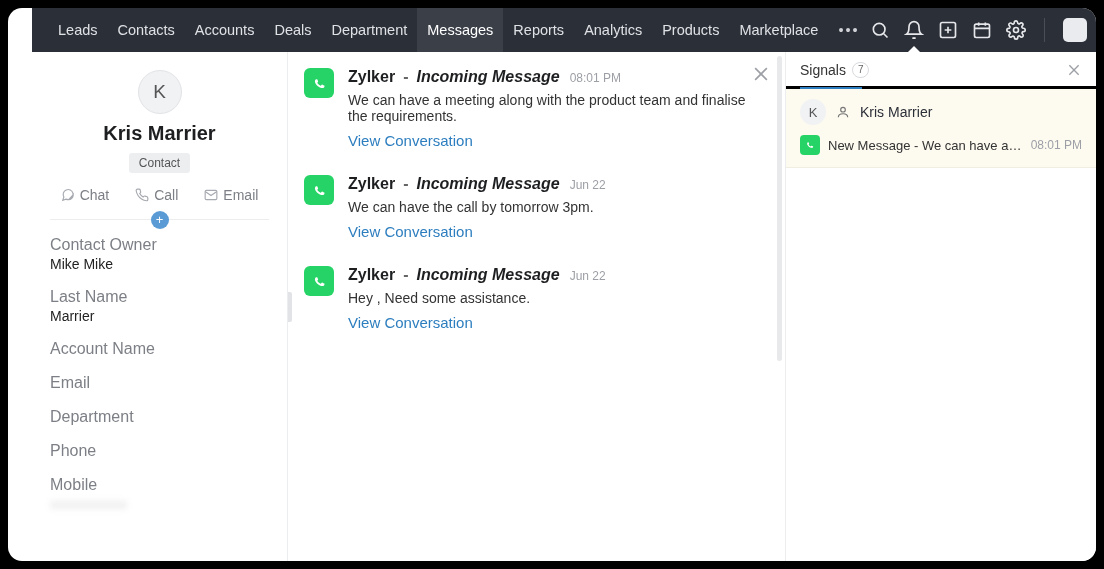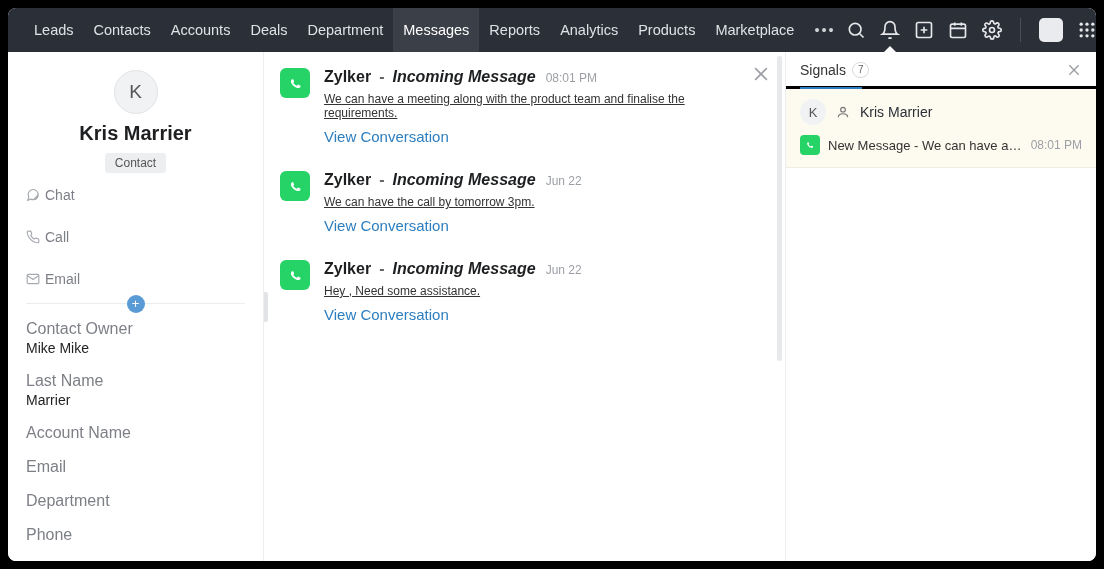--- a/index.html
+++ b/index.html
@@ -8,24 +8,25 @@
     background: #000;
     width: 1104px;
     height: 569px;
     overflow: hidden;
     position: relative;
   }
   .frame {
     position: absolute;
     top: 8px; left: 8px; right: 8px; bottom: 8px;
     background: #fff;
-    border-radius: 8px;
+    border-radius: 14px;
     overflow: hidden;
     display: flex;
     flex-direction: column;
+    padding-left: 24px;
   }
   
   .topbar {
     height: 44px;
     background: #2b2f38;
     display: flex;
     align-items: center;
     padding: 0 10px 0 16px;
     color: #e6e7ea;
     font-size: 14.5px;
@@ -80,21 +81,20 @@
   .contact-name { text-align: center; font-size: 20px; font-weight: 600; color: #1e1f21; margin-bottom: 8px; }
   .contact-type {
     display: block; width: fit-content; margin: 0 auto 14px auto;
     background: #eceef0; color: #555; font-size: 12px;
     padding: 3px 10px; border-radius: 3px;
   }
   .action-row {
     display: flex; justify-content: center; gap: 26px;
     color: #7c7f85; font-size: 14px;
     padding-bottom: 10px;
-    flex-direction: column;
   }
   .action-item { display: flex; align-items: center; gap: 5px; cursor: pointer; }
   .action-item svg { width: 14px; height: 14px; stroke: #a7aab0; fill: #a7aab0; }
   .divider-row { position: relative; height: 1px; background: #ecedef; margin: 6px 0 16px 0; }
   .plus-badge {
     position: absolute; left: 50%; top: 50%; transform: translate(-50%, -50%);
     width: 18px; height: 18px; border-radius: 50%;
     background: #5b9bd5; color: #fff; font-size: 13px; line-height: 18px; text-align: center;
     cursor: pointer;
   }
@@ -119,21 +119,21 @@
     display: flex; align-items: center; justify-content: center;
     flex-shrink: 0;
   }
   .wa-badge svg { width: 19px; height: 19px; fill: #fff; }
   .msg-body { flex: 1; }
   .msg-head { display: flex; align-items: baseline; gap: 8px; margin-bottom: 6px; }
   .msg-src { font-weight: 600; font-size: 16px; color: #1e1f21; }
   .msg-dash { color: #666; font-weight: 600; }
   .msg-type { font-weight: 600; font-size: 16px; color: #1e1f21; font-style: italic; }
   .msg-time { color: #9c9fa5; font-size: 12px; margin-left: 2px; }
-  .msg-text { font-size: 12px; color: #333; margin-bottom: 8px; text-decoration: underline; }
+  .msg-text { font-size: 14px; color: #333; margin-bottom: 8px; }
   .msg-link { font-size: 15px; color: #2d7ebf; cursor: pointer; }
   .collapse-handle {
     position: absolute; top: 50%; transform: translateY(-50%);
     left: -6px;
     width: 10px; height: 30px; background: #e2e3e6;
     border-radius: 2px;
     display: flex; align-items: center; justify-content: center;
     color: #777; font-size: 10px; cursor: pointer;
   }
   .scrollhint {
@@ -307,21 +307,21 @@
       <div class="field">
         <div class="field-label">Email</div>
       </div>
       <div class="field">
         <div class="field-label">Department</div>
       </div>
       <div class="field">
         <div class="field-label">Phone</div>
       </div>
       <div class="field">
-        <div class="field-label">Message</div>
+        <div class="field-label">Mobile</div>
         <div class="blur-value">xxxxxxxxxxx</div>
       </div>
     </div>
 
     <div class="midpanel">
       <div class="collapse-handle">‹</div>
       <div class="scrollhint"></div>
       <svg class="close-x" width="20" height="20" viewBox="0 0 24 24" fill="none" stroke-width="2">
           <line x1="5" y1="5" x2="19" y2="19"></line>
           <line x1="19" y1="5" x2="5" y2="19"></line>

